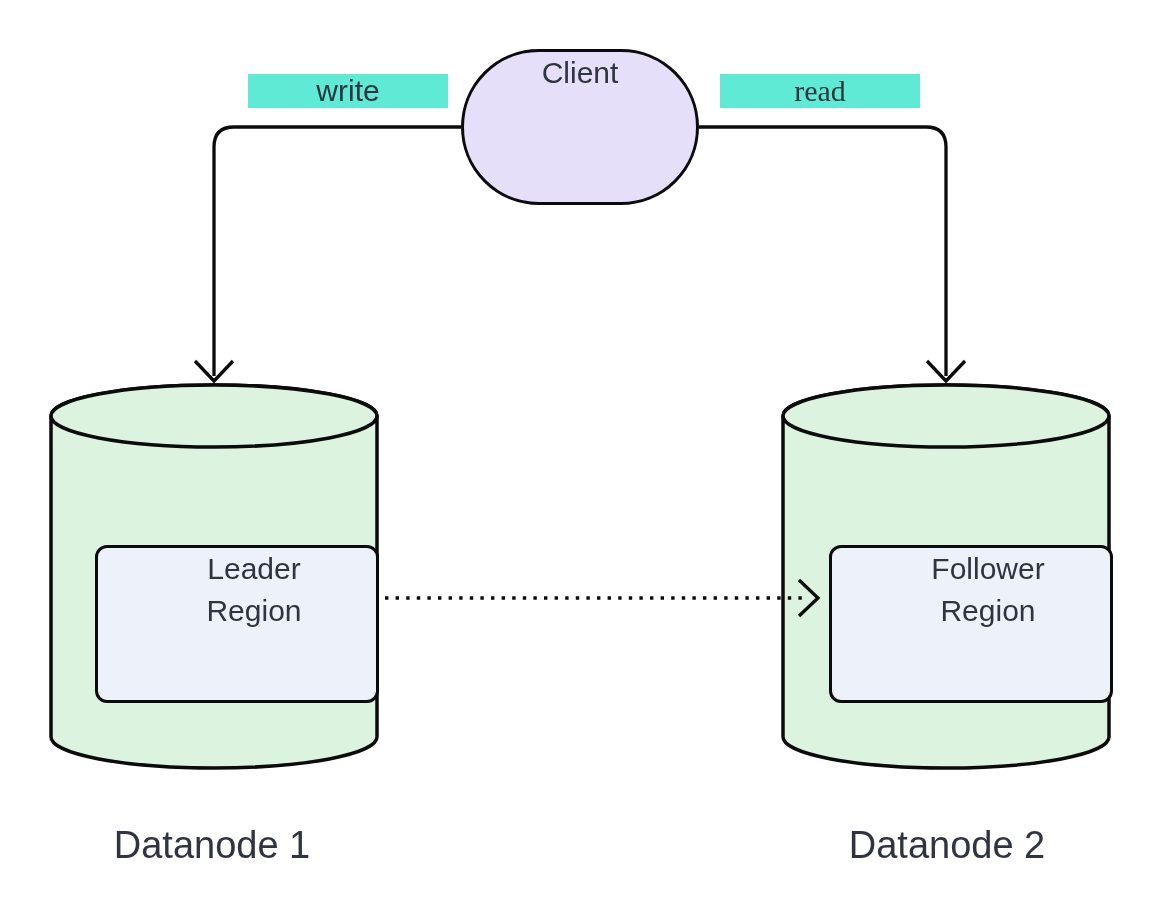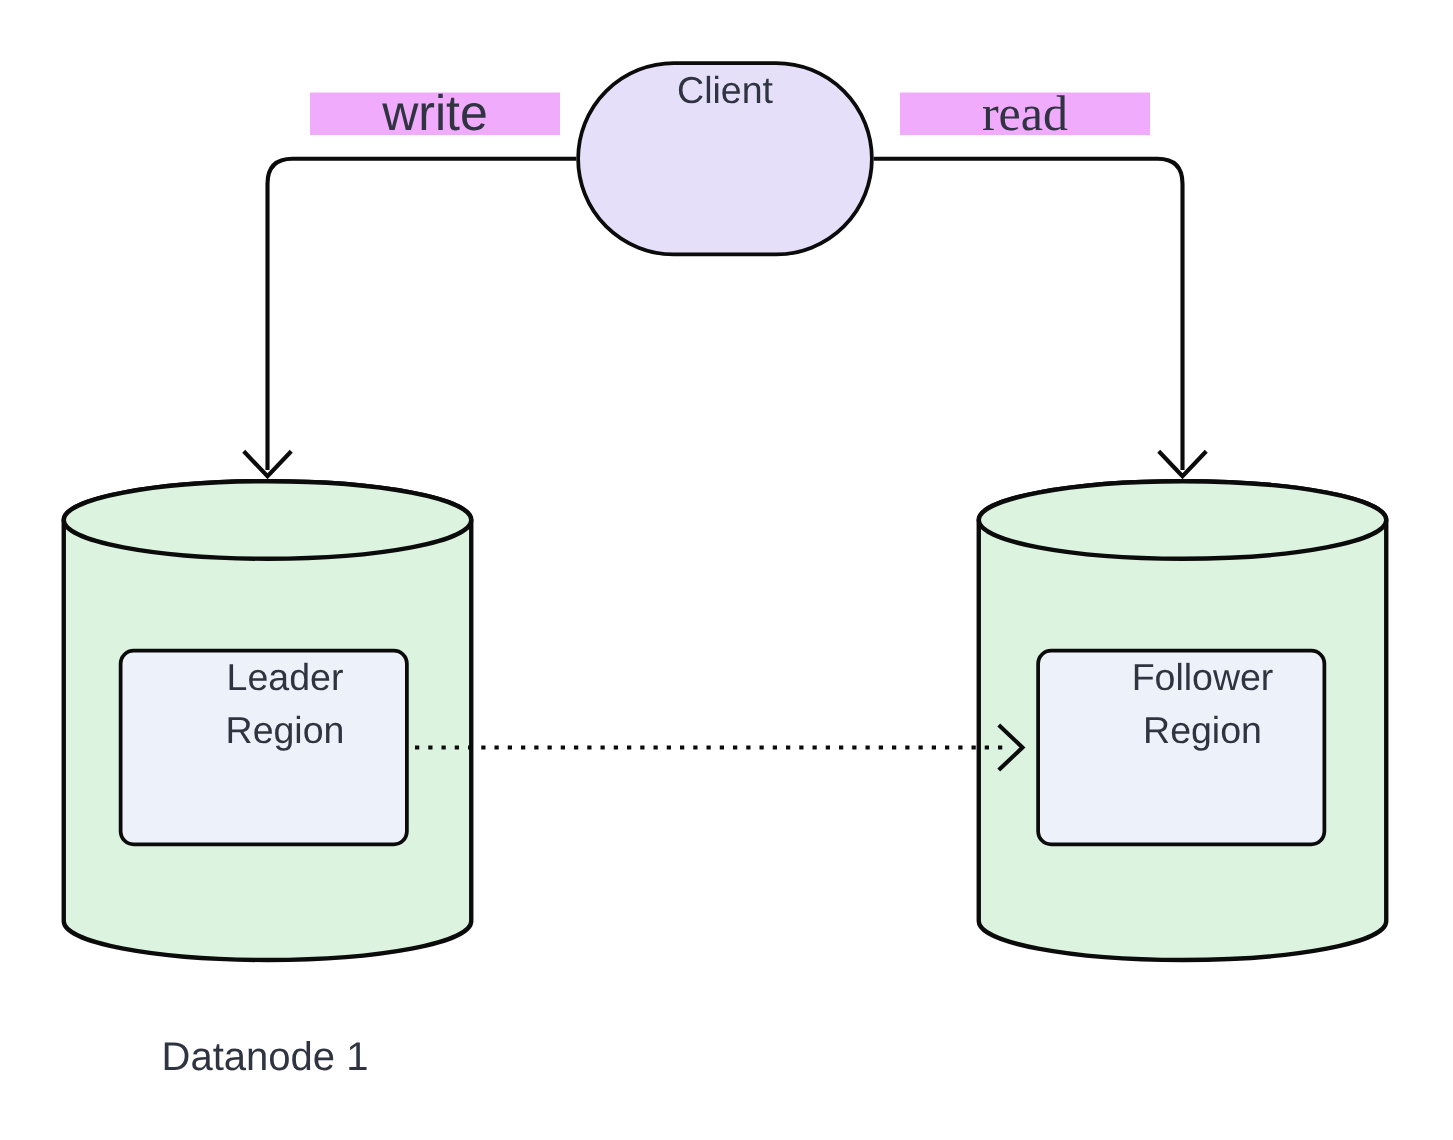--- a/index.html
+++ b/index.html
@@ -54,46 +54,46 @@
     line-height: 1.4;
   }
   .stadium {
     left: 461px; top: 49px;
     width: 238px; height: 156px;
     background: var(--client-fill, #E5DFFA);
     border: 3.5px solid var(--stroke, #0b0b0b);
     border-radius: 78px;
   }
   .region-box {
-    top: 519px;
-    width: 232px; height: 158px;
+    top: 545px;
+    width: 284px; height: 158px;
     background: var(--region-fill, #EDF2FA);
     border: 3px solid var(--stroke, #0b0b0b);
     border-radius: 12px;
     white-space: pre-line;
     padding-left: 34px;
   }
   .region-box.leader { left: 95px; }
   .region-box.follower { left: 829px; }
   .edge-label {
     position: absolute;
     text-align: center;
-    font-size: 40px;
+    font-size: 30px;
     line-height: 34px;
-    background: #f0abfc;
+    background: #5eead4;
   }
   .label-write { left: 248px; top: 74px; width: 200px; }
   .label-read  { left: 720px; top: 74px; width: 200px; font-family: Liberation Serif, serif; }
   .label-sync  { left: 472px; top: 540px; width: 250px; }
   .caption {
     position: absolute;
     top: 828px;
     width: 300px;
     text-align: center;
-    font-size: 32px;
+    font-size: 38px;
     line-height: 34px;
   }
   .caption-1 { left: 62px; }
   .caption-2 { left: 797px; }
 </style>
 </head>
 <body>
 
 <div class="canvas">
 
@@ -126,14 +126,15 @@
 
   <div class="node region-box follower">
     <span>Follower
 Region</span>
   </div>
 
   <div class="edge-label label-write">write</div>
   <div class="edge-label label-read">read</div>
 
   <div class="caption caption-1">Datanode 1</div>
+  <div class="caption caption-2">Datanode 2</div>
 
 </div>
 
 </body></html>

